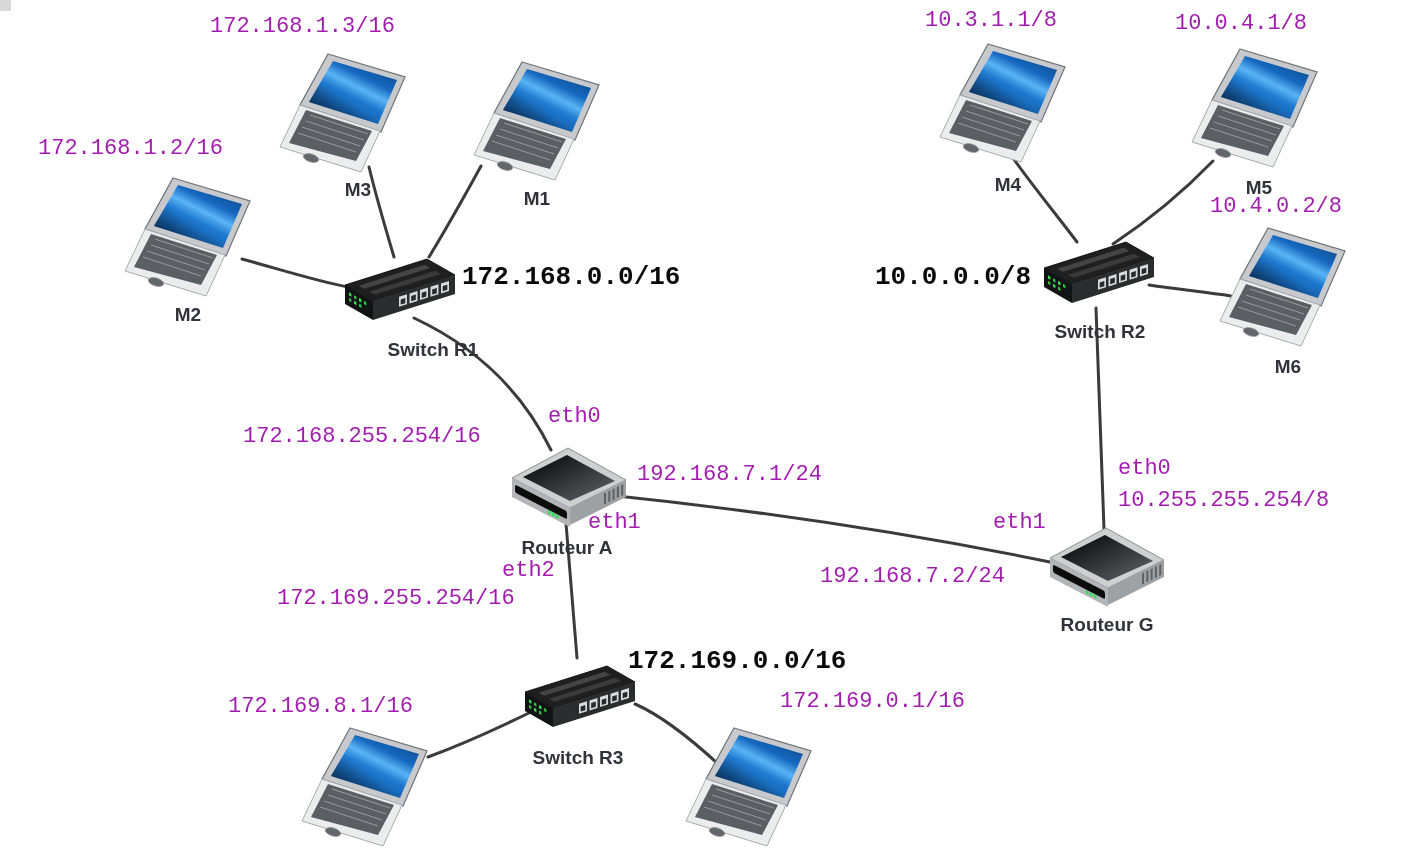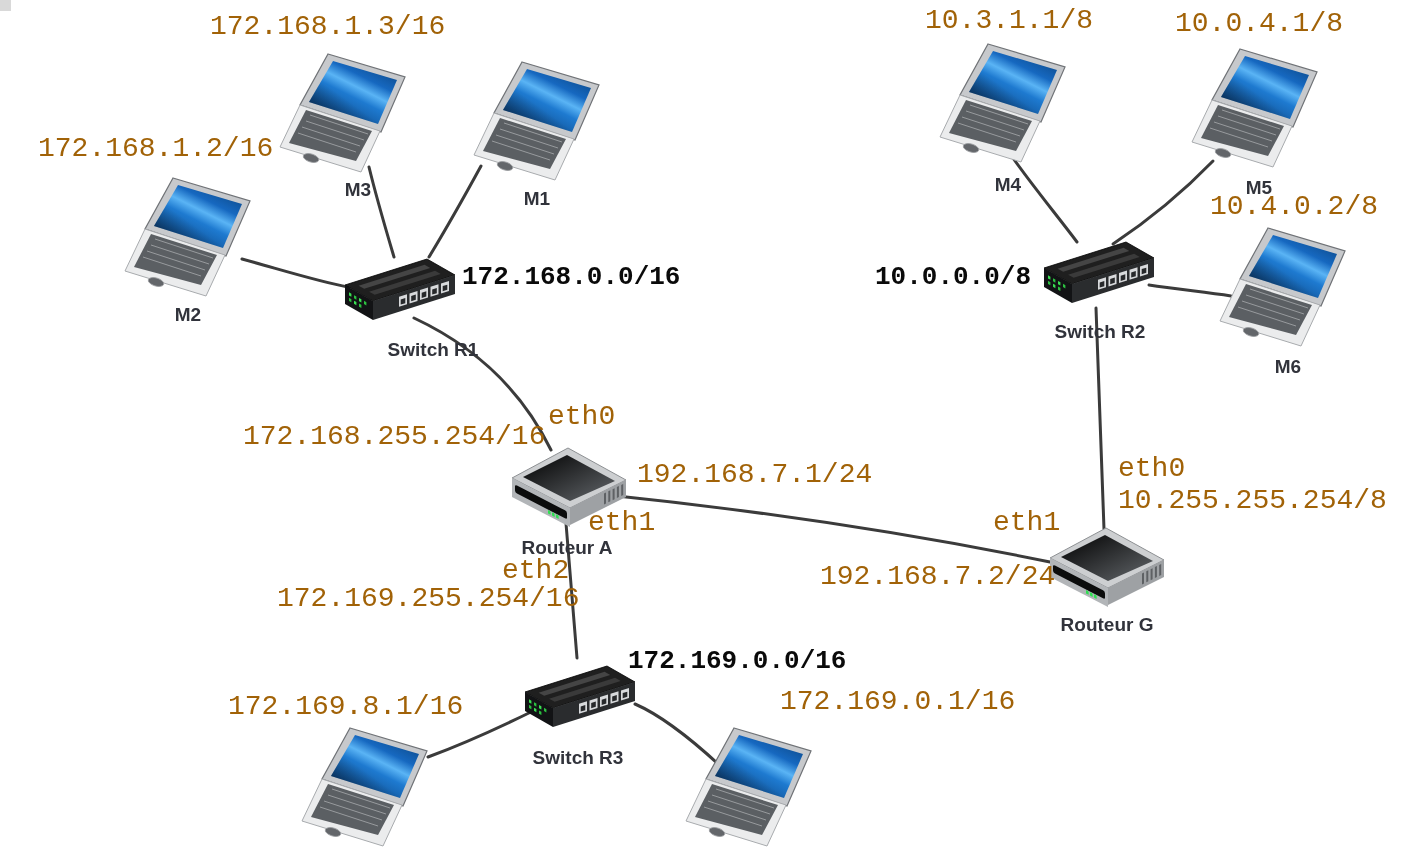--- a/index.html
+++ b/index.html
@@ -6,21 +6,21 @@
   .stage {
     position:relative; width:1404px; height:851px; background:#ffffff;
     overflow:hidden; font-family:"Liberation Sans", sans-serif;
   }
   .defs { position:absolute; width:0; height:0; }
   .edges { position:absolute; left:0; top:0; }
   .node { position:absolute; }
   .node svg { display:block; }
   .ip-label {
     position:absolute; font-family:"Liberation Mono","DejaVu Sans Mono",monospace;
-    font-size:28px; line-height:26px; color:#a16207; white-space:nowrap;
+    font-size:22px; line-height:26px; color:#a21caf; white-space:nowrap;
   }
   .net-label {
     position:absolute; font-family:"Liberation Mono","DejaVu Sans Mono",monospace;
     font-size:26px; line-height:26px; font-weight:700; color:#0a0a0a; white-space:nowrap;
   }
   .dev-label {
     position:absolute; transform:translate(-50%,-50%); font-weight:700;
     font-size:19px; color:#31333b; white-space:nowrap;
   }
   .corner-artifact {

